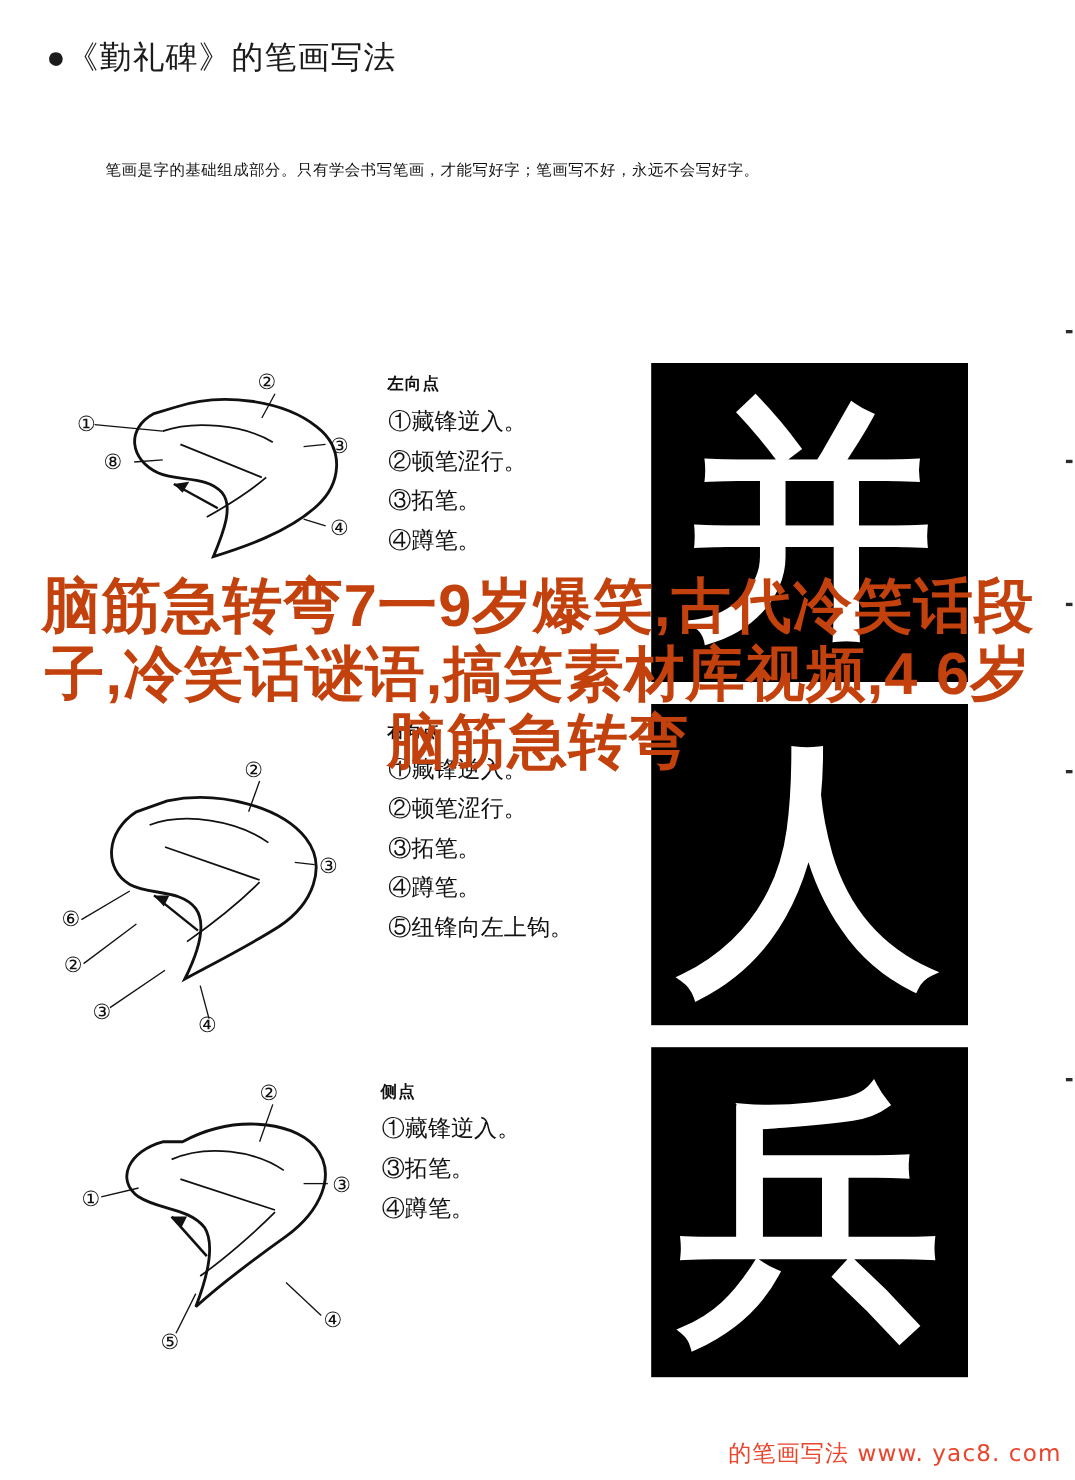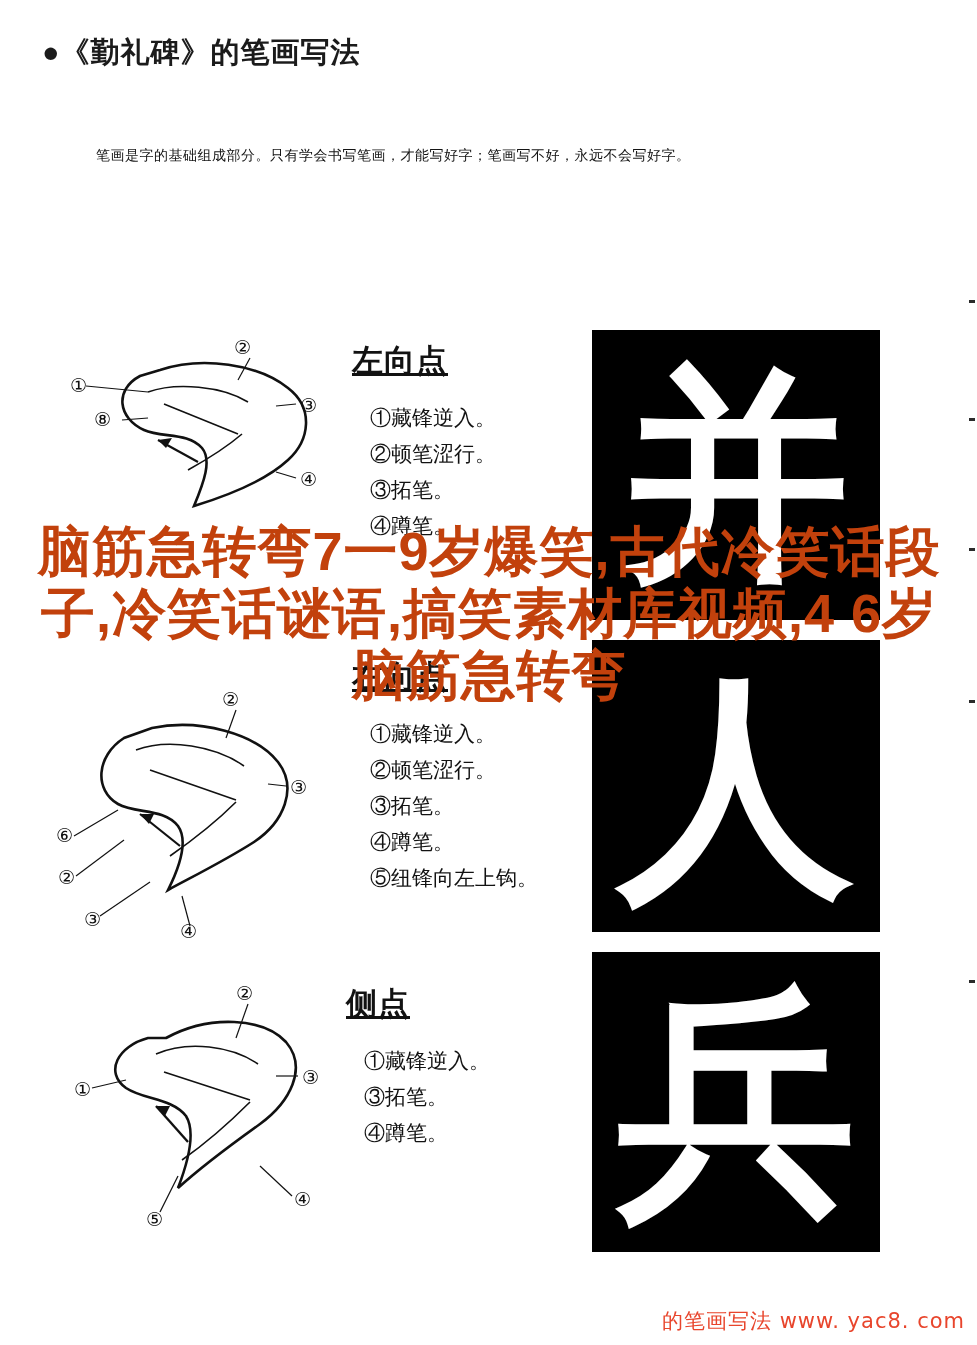--- a/index.html
+++ b/index.html
@@ -17,21 +17,21 @@
     background: #ffffff;
     overflow: hidden;
   }
 
   
   .doc-heading {
     position: absolute;
     left: 42px;
     top: 33px;
     font-size: 29px;
-    font-weight: 700;
+    font-weight: 400;
     color: #1b1b1b;
     letter-spacing: 1px;
     white-space: nowrap;
   }
 
   
   .body-text {
     position: absolute;
     left: 68px;
     top: 135px;
@@ -77,28 +77,27 @@
     line-height: 1;
     user-select: none;
   }
 
   
   .stroke-info {
     position: absolute;
     color: #121212;
   }
   .stroke-info .stroke-title {
-    font-size: 31px;
+    font-size: 15px;
     font-weight: 700;
     margin-bottom: 6px;
     letter-spacing: 1px;
-    text-decoration: underline;
   }
   .stroke-info ol {
-    margin: 18px;
+    margin: 1px;
     padding: 0;
     list-style: none;
   }
   .stroke-info li {
     font-size: 21px;
     line-height: 36px;
     white-space: nowrap;
   }
 
   

